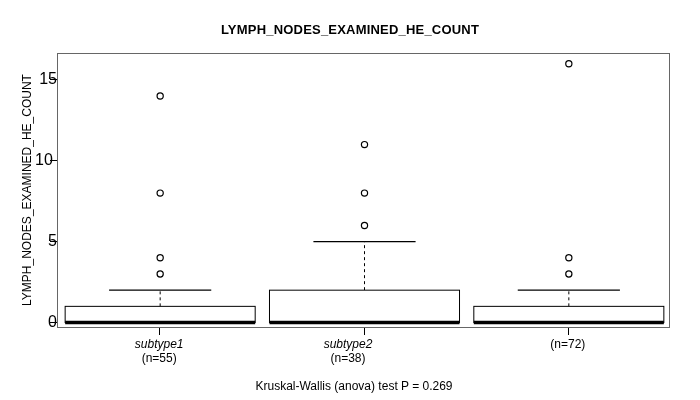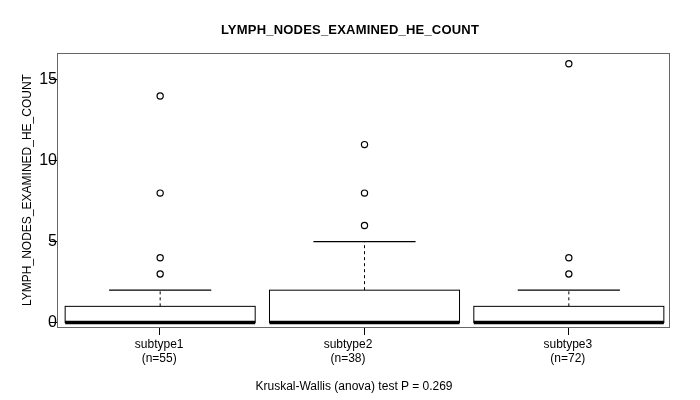--- a/index.html
+++ b/index.html
@@ -96,21 +96,21 @@
   }
   .x-tick-label {
     position: absolute;
     top: 337px;
     width: 180px;
     text-align: center;
     font-size: 12px;
     line-height: 14px;
     white-space: nowrap;
   }
-  .x-tick-label .grp { display: block; }
+  .x-tick-label .grp { display: block; font-style: italic; }
   .x-tick-label .cnt { display: block; }
   
   #footer-note {
     position: absolute;
     left: 4px;
     top: 379px;
     width: 700px;
     text-align: center;
     font-size: 12px;
     white-space: nowrap;
@@ -124,21 +124,21 @@
   <div id="chart-title">LYMPH_NODES_EXAMINED_HE_COUNT</div>
 
   <div id="y-axis-title">LYMPH_NODES_EXAMINED_HE_COUNT</div>
 
   <div id="y-ticks">
       <div class="y-tick-mark" style="top: 321.529px;"></div>
       <div class="y-tick-label" style="top: 321.529px;">0</div>
       <div class="y-tick-mark" style="top: 240.647px;"></div>
       <div class="y-tick-label" style="top: 240.647px;">5</div>
       <div class="y-tick-mark" style="top: 159.765px;"></div>
-      <div class="y-tick-label" style="top: 159.765px;">10</div>
+      <div class="y-tick-label" style="top: 159.765px; text-align: center;">10</div>
       <div class="y-tick-mark" style="top: 78.8824px;"></div>
       <div class="y-tick-label" style="top: 78.8824px;">15</div>
     </div>
 
   <div id="plot-area">
     <svg id="plot-svg" width="613" height="275">
         <g>
           <line x1="102.16666666666667" y1="252.35294117647058" x2="102.16666666666667" y2="236.1764705882353" stroke="#000000" stroke-width="1" stroke-dasharray="3,3"></line>
           <line x1="51.083333333333336" y1="236.1764705882353" x2="153.25" y2="236.1764705882353" stroke="#000000" stroke-width="1.3"></line>
           <rect x="7.151666666666657" y="252.35294117647058" width="190.03000000000003" height="16.176470588235276" fill="#ffffff" stroke="#000000" stroke-width="1"></rect>
@@ -175,20 +175,19 @@
         <span class="grp">subtype1</span>
         <span class="cnt">(n=55)</span>
       </div>
       <div class="x-tick-mark" style="left: 364px;"></div>
       <div class="x-tick-label" style="left: 258px;">
         <span class="grp">subtype2</span>
         <span class="cnt">(n=38)</span>
       </div>
       <div class="x-tick-mark" style="left: 568px;"></div>
       <div class="x-tick-label" style="left: 477.833px;">
-        <span class="grp">subtype3</span>
         <span class="cnt">(n=72)</span>
       </div>
     </div>
 
   <div id="footer-note">Kruskal-Wallis (anova) test P = 0.269</div>
 
 </div>
 
 </body></html>

